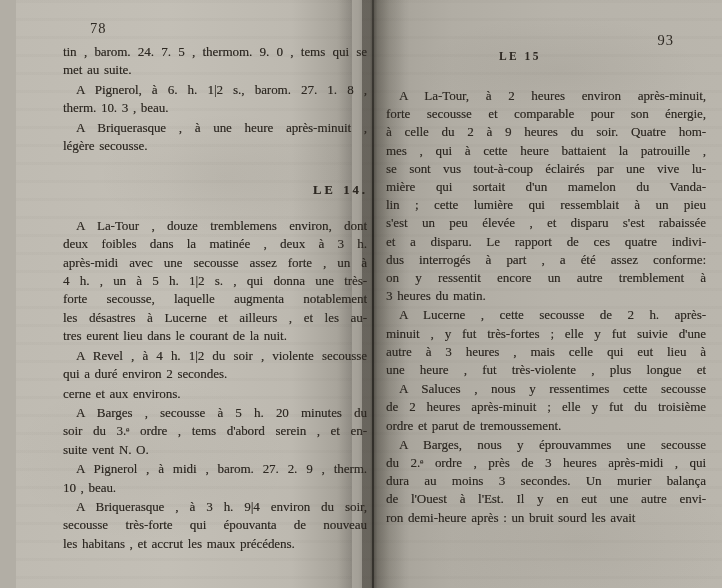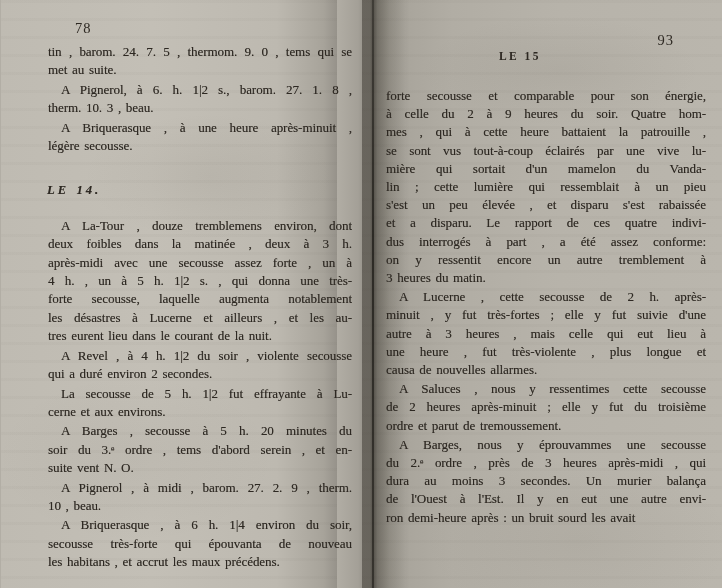--- a/index.html
+++ b/index.html
@@ -4,21 +4,21 @@
 <style>
   html,body{margin:0;padding:0;}
   body{
     width:722px;height:588px;position:relative;overflow:hidden;
     background:#b2aea5;
     font-family:"Liberation Serif","DejaVu Serif",serif;
     color:#2d2822;
   }
   .page{position:absolute;top:0;height:588px;}
   .page.left{
-    left:1px;width:336px;
+    left:16px;width:336px;
     background:
       radial-gradient(ellipse 180px 90px at 62% 30%, rgba(82,76,66,.07), transparent 70%),
       radial-gradient(ellipse 200px 120px at 40% 78%, rgba(82,76,66,.05), transparent 70%),
       linear-gradient(90deg,#bfbbb2 0%,#c3bfb6 45%,#bdb9b0 82%,#a7a39a 96%,#96928a 100%);
   }
   .page.right{
     left:362px;width:360px;
     background:
       radial-gradient(ellipse 200px 80px at 55% 12%, rgba(82,76,66,.08), transparent 70%),
       radial-gradient(ellipse 220px 120px at 60% 92%, rgba(82,76,66,.07), transparent 70%),
@@ -55,22 +55,22 @@
   .left .page-content{left:46px;top:42px;width:306px;line-height:18.4px;}
   .right .page-content{left:23px;top:86px;width:322px;line-height:18.2px;}
   .paragraph{margin:1px;}
   .line{
     text-align:justify;text-align-last:justify;
     max-height:19px;overflow:hidden;letter-spacing:-0.05px;
   }
   .line.para-end{text-align-last:left;}
   .line.para-start{text-indent:13px;}
   .section-heading{
-    text-align:left;margin:26px 0 17px;
-    font-size:12.5px;font-weight:600;letter-spacing:3px;font-style:italic;
+    text-align:right;margin:26px 0 17px;
+    font-size:12.5px;font-weight:600;letter-spacing:3px;
   }
 </style>
 </head>
 <body>
 
 <div class="page left">
   <div class="folio left-folio">78</div>
   <div class="page-content">
       <div class="paragraph">
         <div class="line">tin , barom. 24. 7. 5 , thermom. 9. 0 , tems qui se</div>
@@ -92,63 +92,62 @@
         <div class="line">4 h. , un à 5 h. 1|2 s. , qui donna une très-</div>
         <div class="line">forte secousse, laquelle augmenta notablement</div>
         <div class="line">les désastres à Lucerne et ailleurs , et les au-</div>
         <div class="line para-end">tres eurent lieu dans le courant de la nuit.</div>
       </div>
       <div class="paragraph">
         <div class="line para-start">A Revel , à 4 h. 1|2 du soir , violente secousse</div>
         <div class="line para-end">qui a duré environ 2 secondes.</div>
       </div>
       <div class="paragraph">
-        <div class="line para-start">La secousse de 5 h. 1|2 fut effrayante à Lu-</div>
         <div class="line para-end">cerne et aux environs.</div>
       </div>
       <div class="paragraph">
         <div class="line para-start">A Barges , secousse à 5 h. 20 minutes du</div>
         <div class="line">soir du 3.ᵉ ordre , tems d'abord serein , et en-</div>
         <div class="line para-end">suite vent N. O.</div>
       </div>
       <div class="paragraph">
         <div class="line para-start">A Pignerol , à midi , barom. 27. 2. 9 , therm.</div>
         <div class="line para-end">10 , beau.</div>
       </div>
       <div class="paragraph">
-        <div class="line para-start">A Briquerasque , à 6 h. 1|4 environ du soir,</div>
+        <div class="line para-start">A Briquerasque , à 3 h. 9|4 environ du soir,</div>
         <div class="line">secousse très-forte qui épouvanta de nouveau</div>
         <div class="line para-end">les habitans , et accrut les maux précédens.</div>
       </div>
     </div>
 </div>
 
 <div class="page right">
   <div class="running-title">LE 15</div>
   <div class="folio right-folio">93</div>
   <div class="page-content">
       <div class="paragraph">
+        <div class="line para-start">A La-Tour, à 2 heures environ après-minuit,</div>
         <div class="line">forte secousse et comparable pour son énergie,</div>
         <div class="line">à celle du 2 à 9 heures du soir. Quatre hom-</div>
         <div class="line">mes , qui à cette heure battaient la patrouille ,</div>
         <div class="line">se sont vus tout-à-coup éclairés par une vive lu-</div>
         <div class="line">mière qui sortait d'un mamelon du Vanda-</div>
         <div class="line">lin ; cette lumière qui ressemblait à un pieu</div>
         <div class="line">s'est un peu élevée , et disparu s'est rabaissée</div>
         <div class="line">et a disparu. Le rapport de ces quatre indivi-</div>
         <div class="line">dus interrogés à part , a été assez conforme:</div>
         <div class="line">on y ressentit encore un autre tremblement à</div>
         <div class="line para-end">3 heures du matin.</div>
       </div>
       <div class="paragraph">
         <div class="line para-start">A Lucerne , cette secousse de 2 h. après-</div>
         <div class="line">minuit , y fut très-fortes ; elle y fut suivie d'une</div>
         <div class="line">autre à 3 heures , mais celle qui eut lieu à</div>
         <div class="line">une heure , fut très-violente , plus longue et</div>
-        <div class="line para-end">causa de nouvelles allarmes.</div>
       </div>
       <div class="paragraph">
         <div class="line para-start">A Saluces , nous y ressentimes cette secousse</div>
         <div class="line">de 2 heures après-minuit ; elle y fut du troisième</div>
         <div class="line para-end">ordre et parut de tremoussement.</div>
       </div>
       <div class="paragraph">
         <div class="line para-start">A Barges, nous y éprouvammes une secousse</div>
         <div class="line">du 2.ᵉ ordre , près de 3 heures après-midi , qui</div>
         <div class="line">dura au moins 3 secondes. Un murier balança</div>

